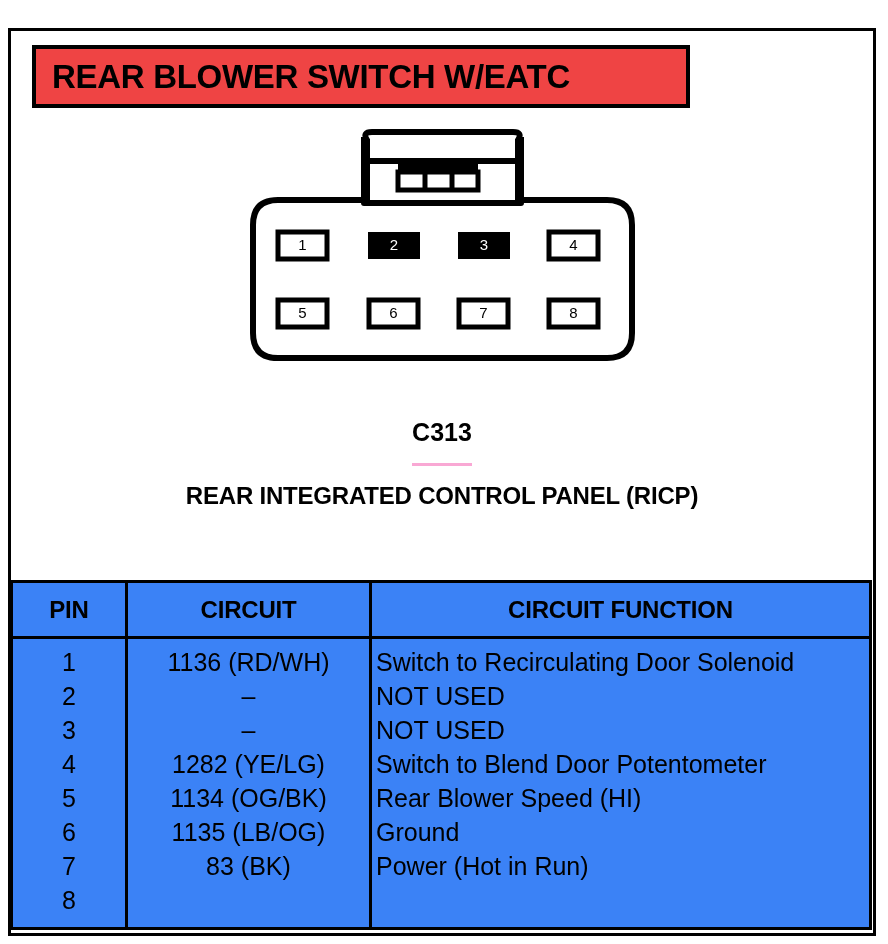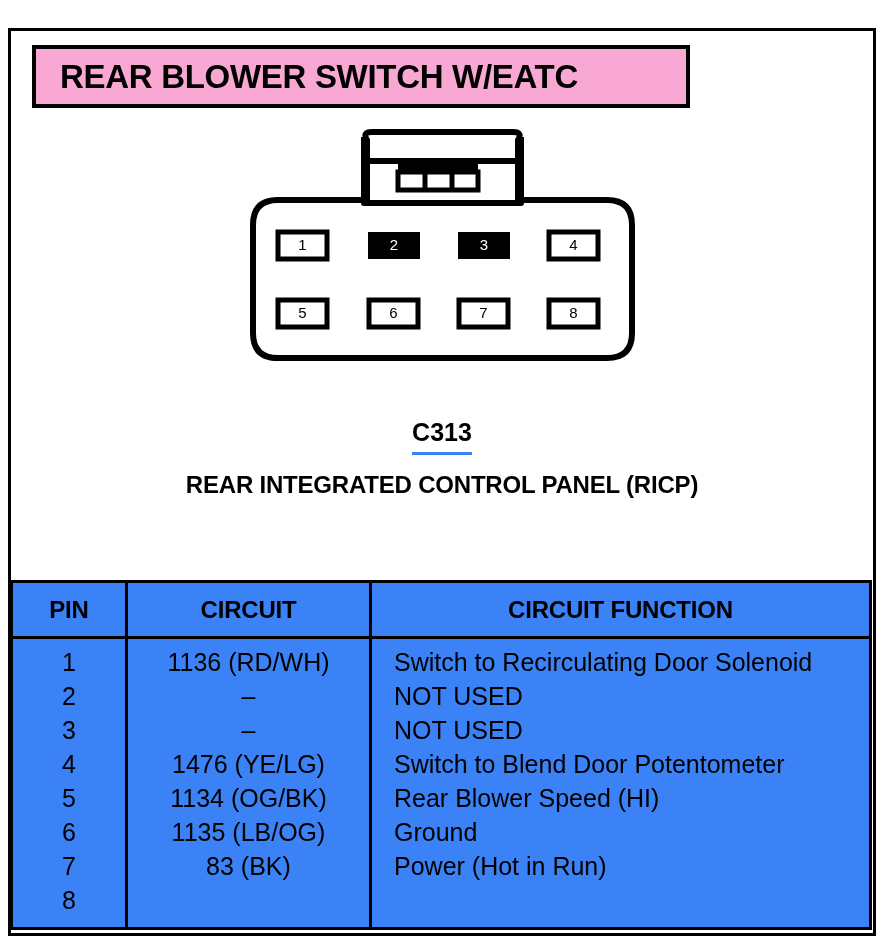--- a/index.html
+++ b/index.html
@@ -36,24 +36,24 @@
 
   
   .title-box {
     position: absolute;
     left: 32px;
     top: 45px;
     width: 658px;
     height: 63px;
     border: 4px solid #000;
     box-sizing: border-box;
-    background: #f9a8d4;
+    background: #ef4444;
     display: flex;
     align-items: center;
-    padding-left: 24px;
+    padding-left: 16px;
   }
   .title-text {
     font-size: 33px;
     font-weight: bold;
     letter-spacing: -0.3px;
     white-space: nowrap;
     line-height: 1;
   }
 
   
@@ -83,22 +83,22 @@
     left: 8px;
     top: 418px;
     width: 868px;
     text-align: center;
   }
   .caption-code {
     font-size: 25px;
     font-weight: bold;
     letter-spacing: 0px;
     display: inline-block;
-    border-bottom: 3px solid #3b82f6;
-    padding-bottom: 5px;
+    border-bottom: 3px solid #f9a8d4;
+    padding-bottom: 16px;
     line-height: 1.15;
   }
   .caption-sub {
     margin-top: 16px;
     font-size: 24px;
     font-weight: bold;
     letter-spacing: -0.2px;
     white-space: nowrap;
   }
 
@@ -153,21 +153,21 @@
   }
   .cell {
     height: 34px;
     line-height: 34px;
     font-size: 25px;
     white-space: nowrap;
     overflow: hidden;
   }
   .cell.c-pin  { text-align: center; }
   .cell.c-circ { text-align: center; }
-  .cell.c-func { text-align: left; padding-left: 22px; }
+  .cell.c-func { text-align: left; padding-left: 4px; }
   .cell.dash   { text-align: center; }
 </style>
 </head>
 <body>
 
 <div id="page">
 
   <div class="outer-frame"></div>
 
   <div class="title-box">
@@ -264,21 +264,21 @@
           <div class="cell c-pin">5</div>
           <div class="cell c-pin">6</div>
           <div class="cell c-pin">7</div>
           <div class="cell c-pin">8</div>
         </div>
 
         <div class="col-circ">
           <div class="cell c-circ">1136 (RD/WH)</div>
           <div class="cell c-circ dash">–</div>
           <div class="cell c-circ dash">–</div>
-          <div class="cell c-circ">1476 (YE/LG)</div>
+          <div class="cell c-circ">1282 (YE/LG)</div>
           <div class="cell c-circ">1134 (OG/BK)</div>
           <div class="cell c-circ">1135 (LB/OG)</div>
           <div class="cell c-circ">83 (BK)</div>
         </div>
 
         <div class="col-func">
           <div class="cell c-func">Switch to Recirculating Door Solenoid</div>
           <div class="cell c-func">NOT USED</div>
           <div class="cell c-func">NOT USED</div>
           <div class="cell c-func">Switch to Blend  Door Potentometer</div>

